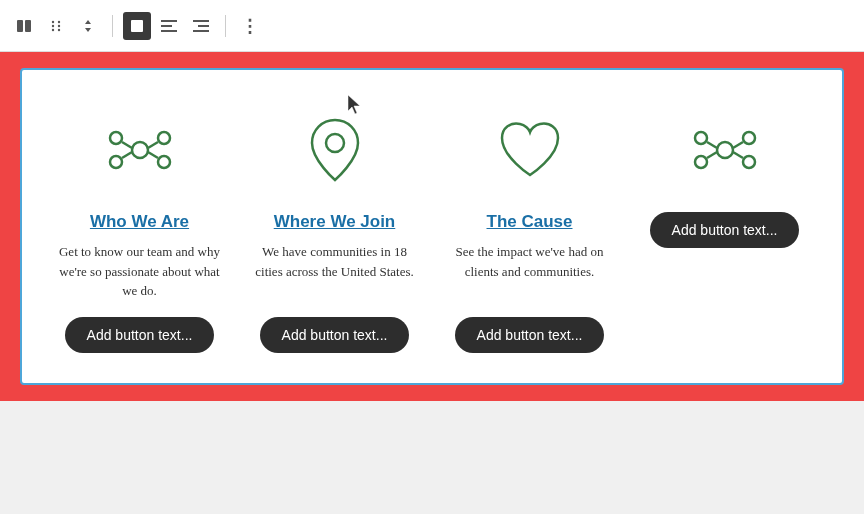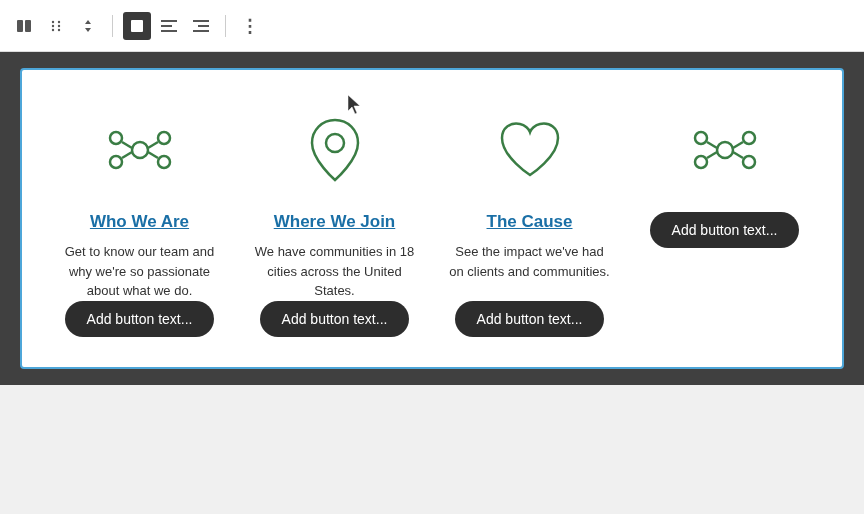--- a/index.html
+++ b/index.html
@@ -46,21 +46,21 @@
     .toolbar-divider {
       width: 1px;
       height: 22px;
       background: #ccc;
       margin: 0 4px;
     }
 
     
     .content-area {
       padding: 16px 20px;
-      background: #404040;
+      background: #ef4444;
     }
 
     
     .card-container {
       background: #ffffff;
       border: 2px solid #4da6d9;
       border-radius: 4px;
       padding: 20px;
       display: flex;
       gap: 0;
@@ -102,21 +102,23 @@
       font-weight: 600;
       margin-bottom: 10px;
       cursor: pointer;
     }
 
     
     .card-description {
       font-size: 13px;
       color: #333;
       line-height: 1.5;
+      margin-bottom: 16px;
       flex: 1;
+      font-family: Liberation Serif, serif;
     }
 
     
     .card-button {
       background: #2d2d2d;
       color: #ffffff;
       border: none;
       border-radius: 50px;
       padding: 10px 22px;
       font-size: 14px;

